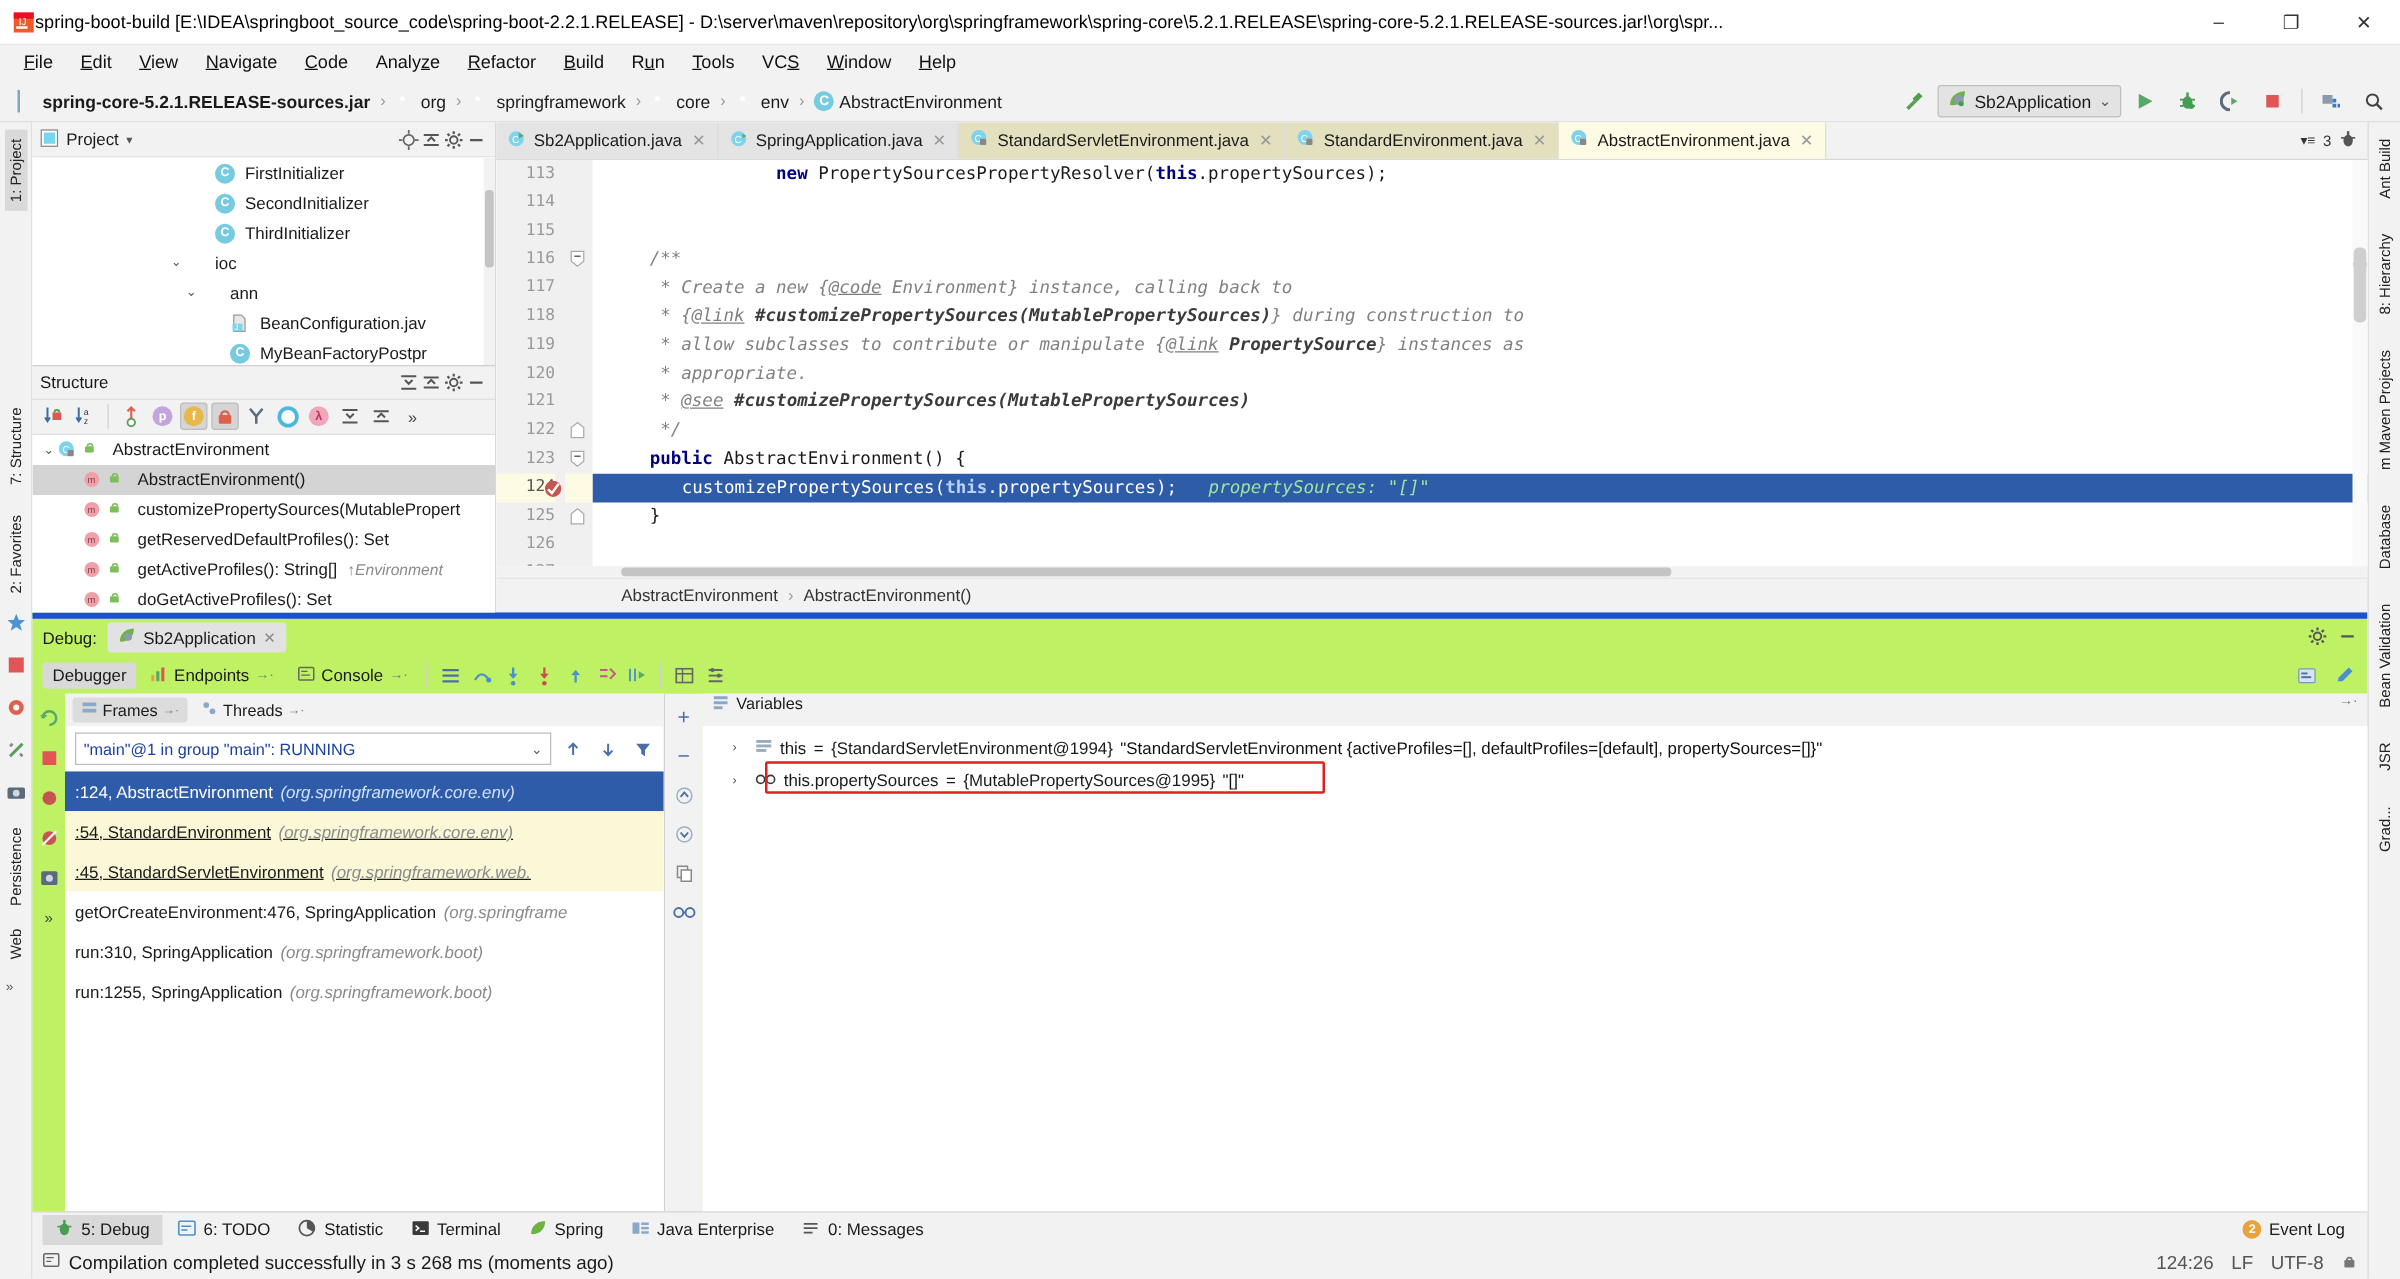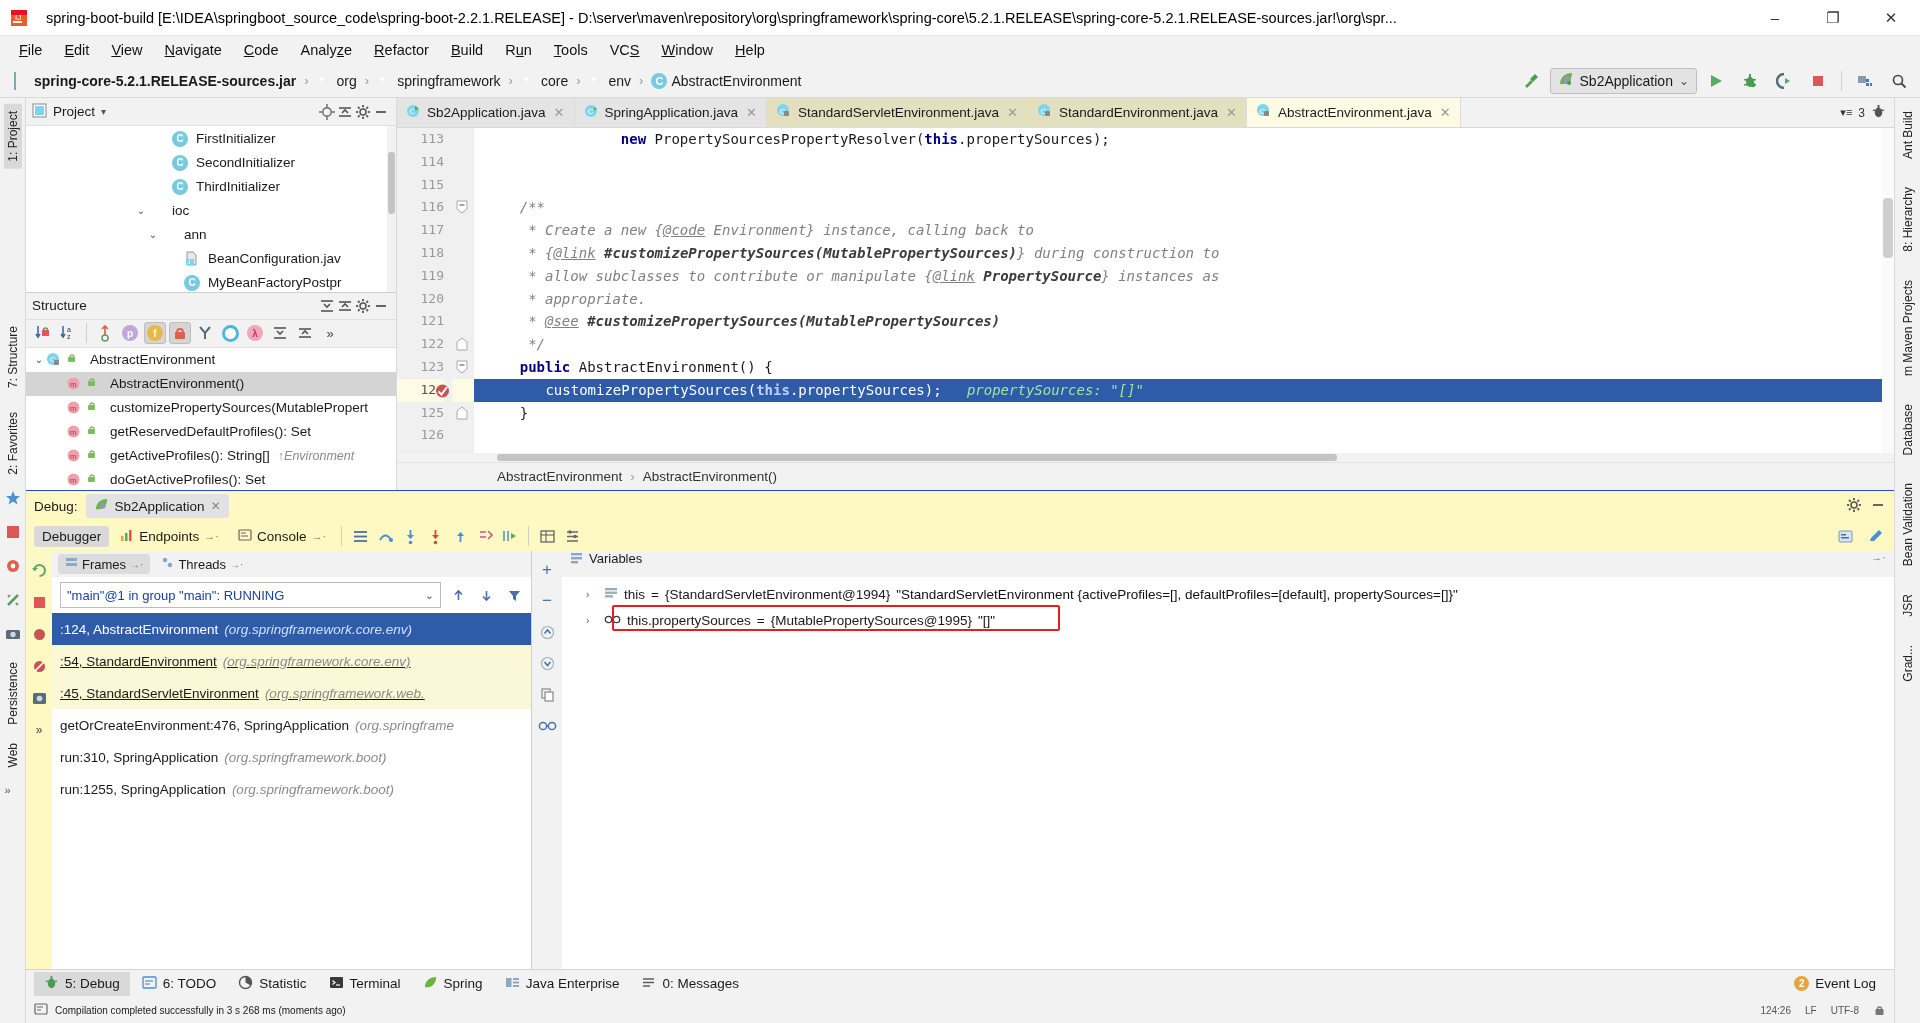--- a/index.html
+++ b/index.html
@@ -7,21 +7,21 @@
   body {
     font-family: "Liberation Sans", sans-serif;
     font-size: 13px;
     color:#1a1a1a;
     background:#f2f2f2;
   }
   .app { position:relative; width:1920px; height:1023px; display:flex; flex-direction:column; background:#f2f2f2; }
 
   
   .titlebar { height:36px; background:#ffffff; display:flex; align-items:center; padding-left:10px; flex:0 0 36px; border-bottom:1px solid #e6e6e6;}
-  .titlebar .tb-icon { width:18px;height:18px;margin-right:18px; flex:0 0 18px; }
+  .titlebar .tb-icon { width:18px;height:18px;margin-right:0; flex:0 0 18px; }
   .titlebar .tb-text { font-size:14.5px; color:#000; white-space:nowrap; overflow:hidden; flex:1 1 auto;}
   .win-btns { display:flex; flex:0 0 auto; height:36px; }
   .win-btn { width:58px; height:36px; display:flex; align-items:center; justify-content:center; font-size:15px; color:#333; }
 
   
   .menubar { height:28px; background:#f2f2f2; display:flex; align-items:center; padding-left:8px; flex:0 0 28px; }
   .menu-item { padding:3px 11px; font-size:14.5px; color:#111; cursor:default; }
   .menu-item u { text-decoration: underline; }
 
   
@@ -95,21 +95,21 @@
   .hint { color:#3a8a3a; font-style:italic; }
   .hl .hint { color:#9ee69e; }
   .editor-scroll { position:absolute; right:0; top:0; bottom:0; width:12px; background:#fafafa; }
   .editor-thumb { position:absolute; right:1px; width:10px; background:#cfcfcf; border-radius:4px;}
   .err-stripe { position:absolute; right:1px; width:10px; height:3px; background:#2f5ca8; }
   .bc-bar { height:28px; background:#f2f2f2; display:flex; align-items:center; padding-left:100px; font-size:13.5px; color:#333; gap:8px; flex:0 0 28px; border-top:1px solid #e2e2e2;}
   .hscroll { height:9px; background:#f2f2f2; position:relative; flex:0 0 9px;}
   .hthumb { position:absolute; height:7px; top:1px; background:#c4c4c4; border-radius:3px;}
 
   
-  .debugpanel { flex:1 1 auto; display:flex; flex-direction:column; background:#fef9c3; border-top:1px solid #1d4ed8; min-height:0;}
+  .debugpanel { flex:1 1 auto; display:flex; flex-direction:column; background:#bef264; border-top:5px solid #1d4ed8; min-height:0;}
   .dbg-head { height:30px; display:flex; align-items:center; padding:0 8px; gap:8px; flex:0 0 30px;}
   .dbg-head .lbl { font-size:13.5px; }
   .dbg-tabchip { display:flex;align-items:center;gap:6px; background:#e2e2e2; border-radius:3px; padding:3px 8px; font-size:13.5px;}
   .dbg-toolbar { height:30px; display:flex; align-items:center; gap:3px; padding:0 8px; flex:0 0 30px;}
   .dtab { display:flex;align-items:center;gap:5px; padding:3px 8px; font-size:13.5px; border-radius:3px;}
   .dtab.sel { background:#d9d9d9; }
   .dbg-body { flex:1 1 auto; display:flex; min-height:0; }
   .dbg-left { width:26px; flex:0 0 26px; display:flex; flex-direction:column; align-items:center; gap:10px; padding-top:8px;}
   .frames-col { width:480px; flex:0 0 480px; display:flex; flex-direction:column; border-right:1px solid #cfcfcf; background:#fff;}
   .sub-tabs { height:26px; background:#f2f2f2; display:flex; align-items:center; gap:4px; padding:0 6px; flex:0 0 26px;}
@@ -129,21 +129,21 @@
   .vrow { height:26px; display:flex; align-items:center; padding-left:24px; white-space:nowrap; gap:6px;}
   .vrow .exp { width:12px; color:#555; font-size:10px;}
   .vstr { color:#111; }
   .highlight-box { position:absolute; border:2px solid #e02020; border-radius:2px; pointer-events:none;}
 
   
   .bottombar { height:28px; background:#f2f2f2; display:flex; align-items:center; padding:0 8px; gap:2px; flex:0 0 28px; border-top:1px solid #d4d4d4;}
   .bb-item { display:flex; align-items:center; gap:6px; font-size:13.5px; padding:3px 10px; }
   .bb-item.sel { background:#d9d9d9; }
   .badge { width:15px;height:15px;border-radius:50%;background:#e8a33d;color:#fff;font-size:10px;display:flex;align-items:center;justify-content:center;font-weight:bold;}
-  .statusbar { height:26px; background:#f2f2f2; display:flex; align-items:center; padding:0 8px; font-size:10px; flex:0 0 26px;}
+  .statusbar { height:26px; background:#f2f2f2; display:flex; align-items:center; padding:0 8px; font-size:15px; flex:0 0 26px;}
   .status-right { margin-left:auto; display:flex; align-items:center; gap:14px; color:#555; }
 
   .icon-svg { display:block; }
 </style>
 </head>
 <body>
 
 <div class="app">
 
   <div class="titlebar">

